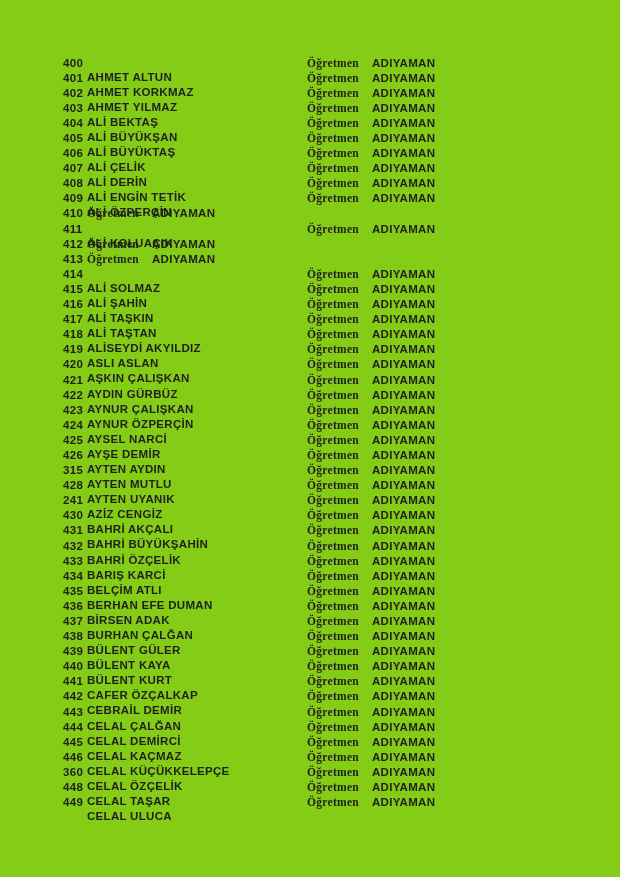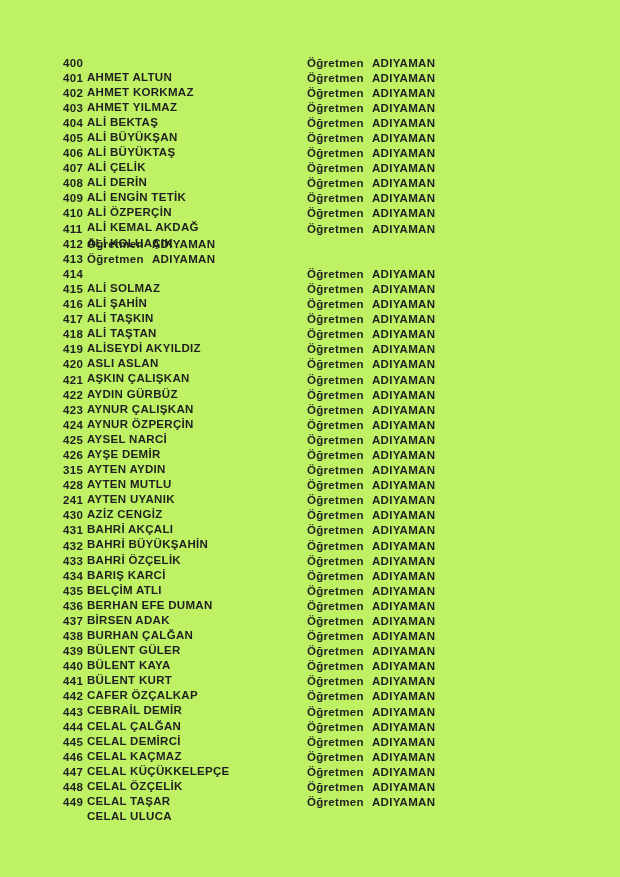--- a/index.html
+++ b/index.html
@@ -1,20 +1,20 @@
 <!DOCTYPE html>
 <html><head>
 <meta charset="utf-8">
 <style>
   html, body { margin: 0; padding: 0; background: #ffffff; }
   .page {
     position: relative;
     width: 620px;
     height: 877px;
-    background: #bef264;
+    background: #84cc16;
     overflow: hidden;
     font-family: "Liberation Sans", "DejaVu Sans", sans-serif;
   }
   .roster {
     position: absolute;
     top: 55px;
     left: 63px;
     right: 0;
   }
   .row {
@@ -22,21 +22,21 @@
     align-items: center;
     height: 15.1px;
     font-size: 11.5px;
     font-weight: 600;
     letter-spacing: 0.3px;
     color: #1f1f1f;
     white-space: nowrap;
   }
   .c-no    { width: 24px;  flex: none; }
   .c-name  { width: 220px; flex: none; overflow: hidden; margin-top: 28px; }
-  .c-title { width: 65px;  flex: none; }
+  .c-title { width: 65px;  flex: none; font-family: Liberation Serif, serif; }
   .c-prov  { flex: none; }
 </style>
 </head>
 <body>
 
 <div class="page">
   <div class="roster">
       <div class="row">
     <span class="c-no">400</span>
     <span class="c-name">AHMET ALTUN</span>
@@ -92,21 +92,20 @@
     <span class="c-prov">ADIYAMAN</span>
   </div>
       <div class="row">
     <span class="c-no">409</span>
     <span class="c-name">ALİ ÖZPERÇİN</span>
     <span class="c-title">Öğretmen</span>
     <span class="c-prov">ADIYAMAN</span>
   </div>
       <div class="row">
     <span class="c-no">410</span>
-    <span class="c-name">ALİ KEMAL AKDAĞ</span>
     <span class="c-title">Öğretmen</span>
     <span class="c-prov">ADIYAMAN</span>
   </div>
       <div class="row">
     <span class="c-no">411</span>
     <span class="c-name">ALİ KOLUAÇIK</span>
     <span class="c-title">Öğretmen</span>
     <span class="c-prov">ADIYAMAN</span>
   </div>
       <div class="row">
@@ -311,21 +310,21 @@
     <span class="c-title">Öğretmen</span>
     <span class="c-prov">ADIYAMAN</span>
   </div>
       <div class="row">
     <span class="c-no">446</span>
     <span class="c-name">CELAL KÜÇÜKKELEPÇE</span>
     <span class="c-title">Öğretmen</span>
     <span class="c-prov">ADIYAMAN</span>
   </div>
       <div class="row">
-    <span class="c-no">447</span>
+    <span class="c-no">360</span>
     <span class="c-name">CELAL ÖZÇELİK</span>
     <span class="c-title">Öğretmen</span>
     <span class="c-prov">ADIYAMAN</span>
   </div>
       <div class="row">
     <span class="c-no">448</span>
     <span class="c-name">CELAL TAŞAR</span>
     <span class="c-title">Öğretmen</span>
     <span class="c-prov">ADIYAMAN</span>
   </div>

